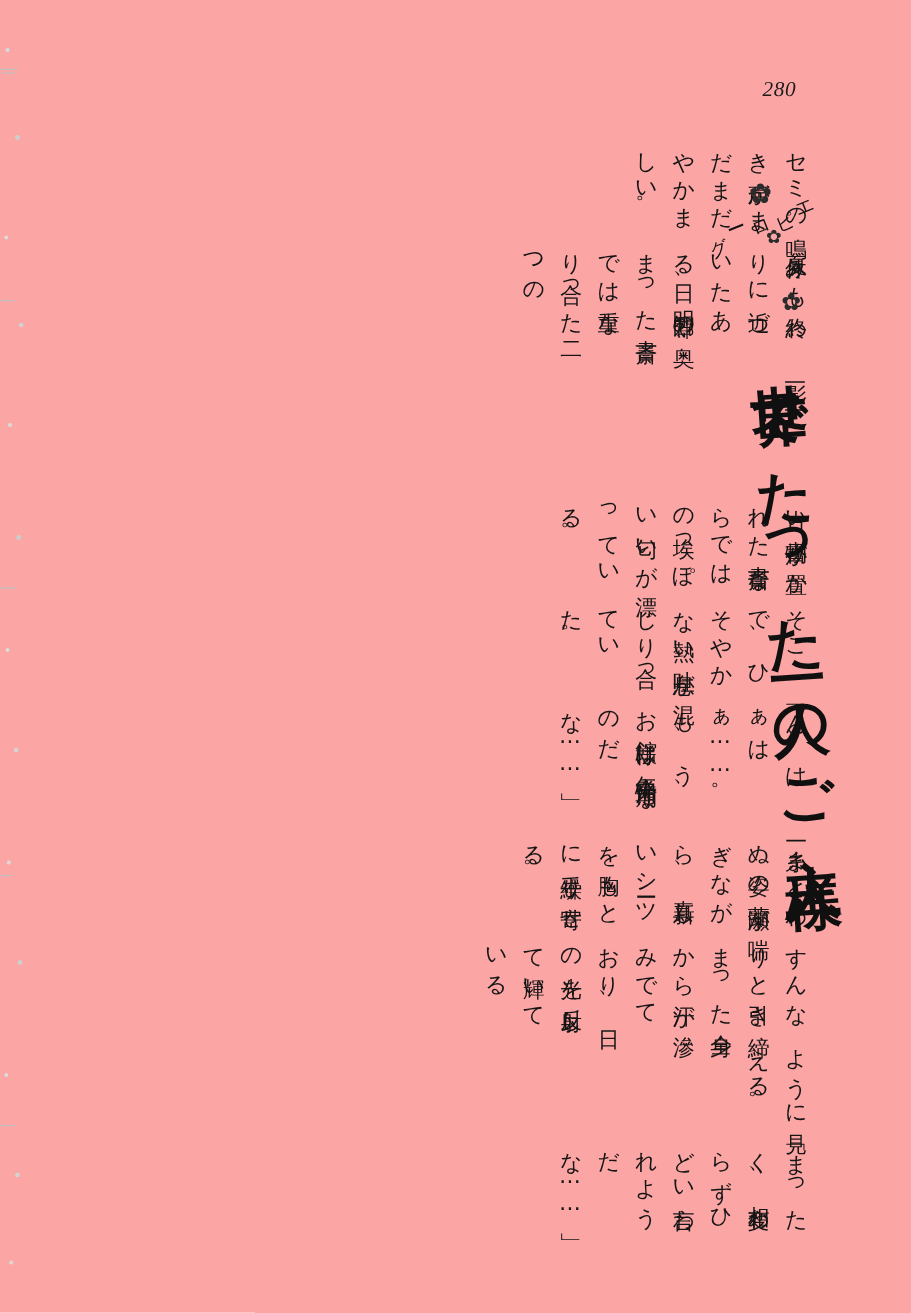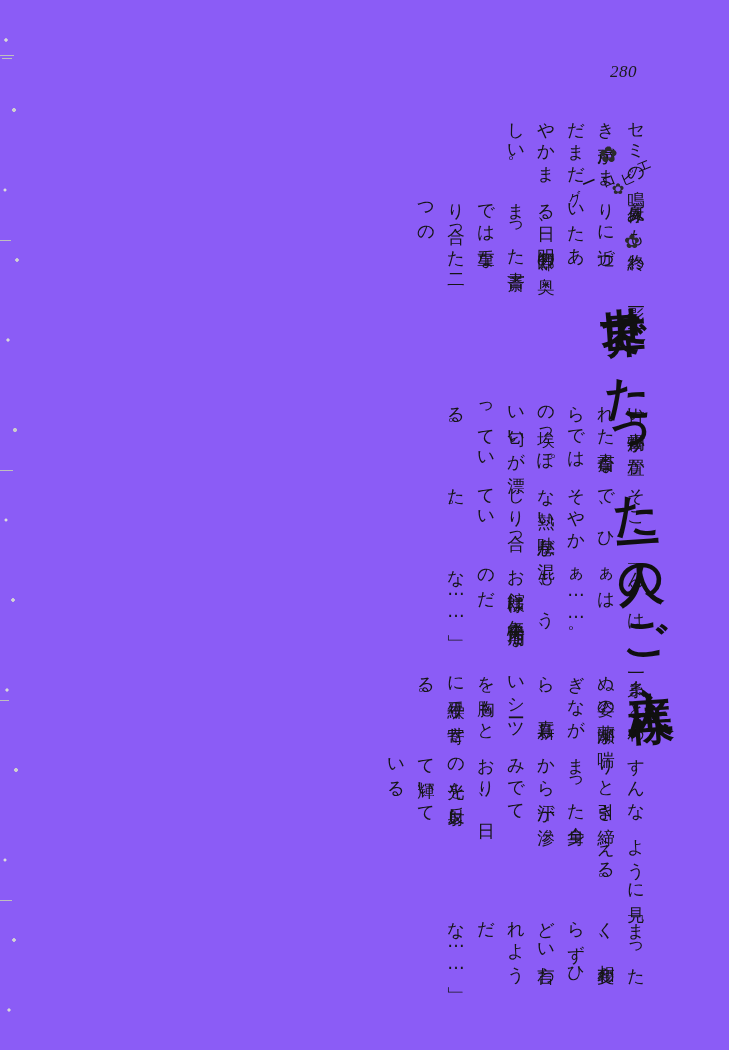--- a/index.html
+++ b/index.html
@@ -12,21 +12,21 @@
     height: 1050px;
     overflow: hidden;
     font-family: "Liberation Serif", "DejaVu Serif", serif;
     color: #111111;
     position: relative;
   }
 
   .page {
     position: absolute;
     inset: 0;
-    background: #8b5cf6;
+    background: #fca5a5;
   }
 
   
   .binding-edge {
     position: absolute;
     left: 0;
     top: 0;
     width: 26px;
     height: 1050px;
     background:

